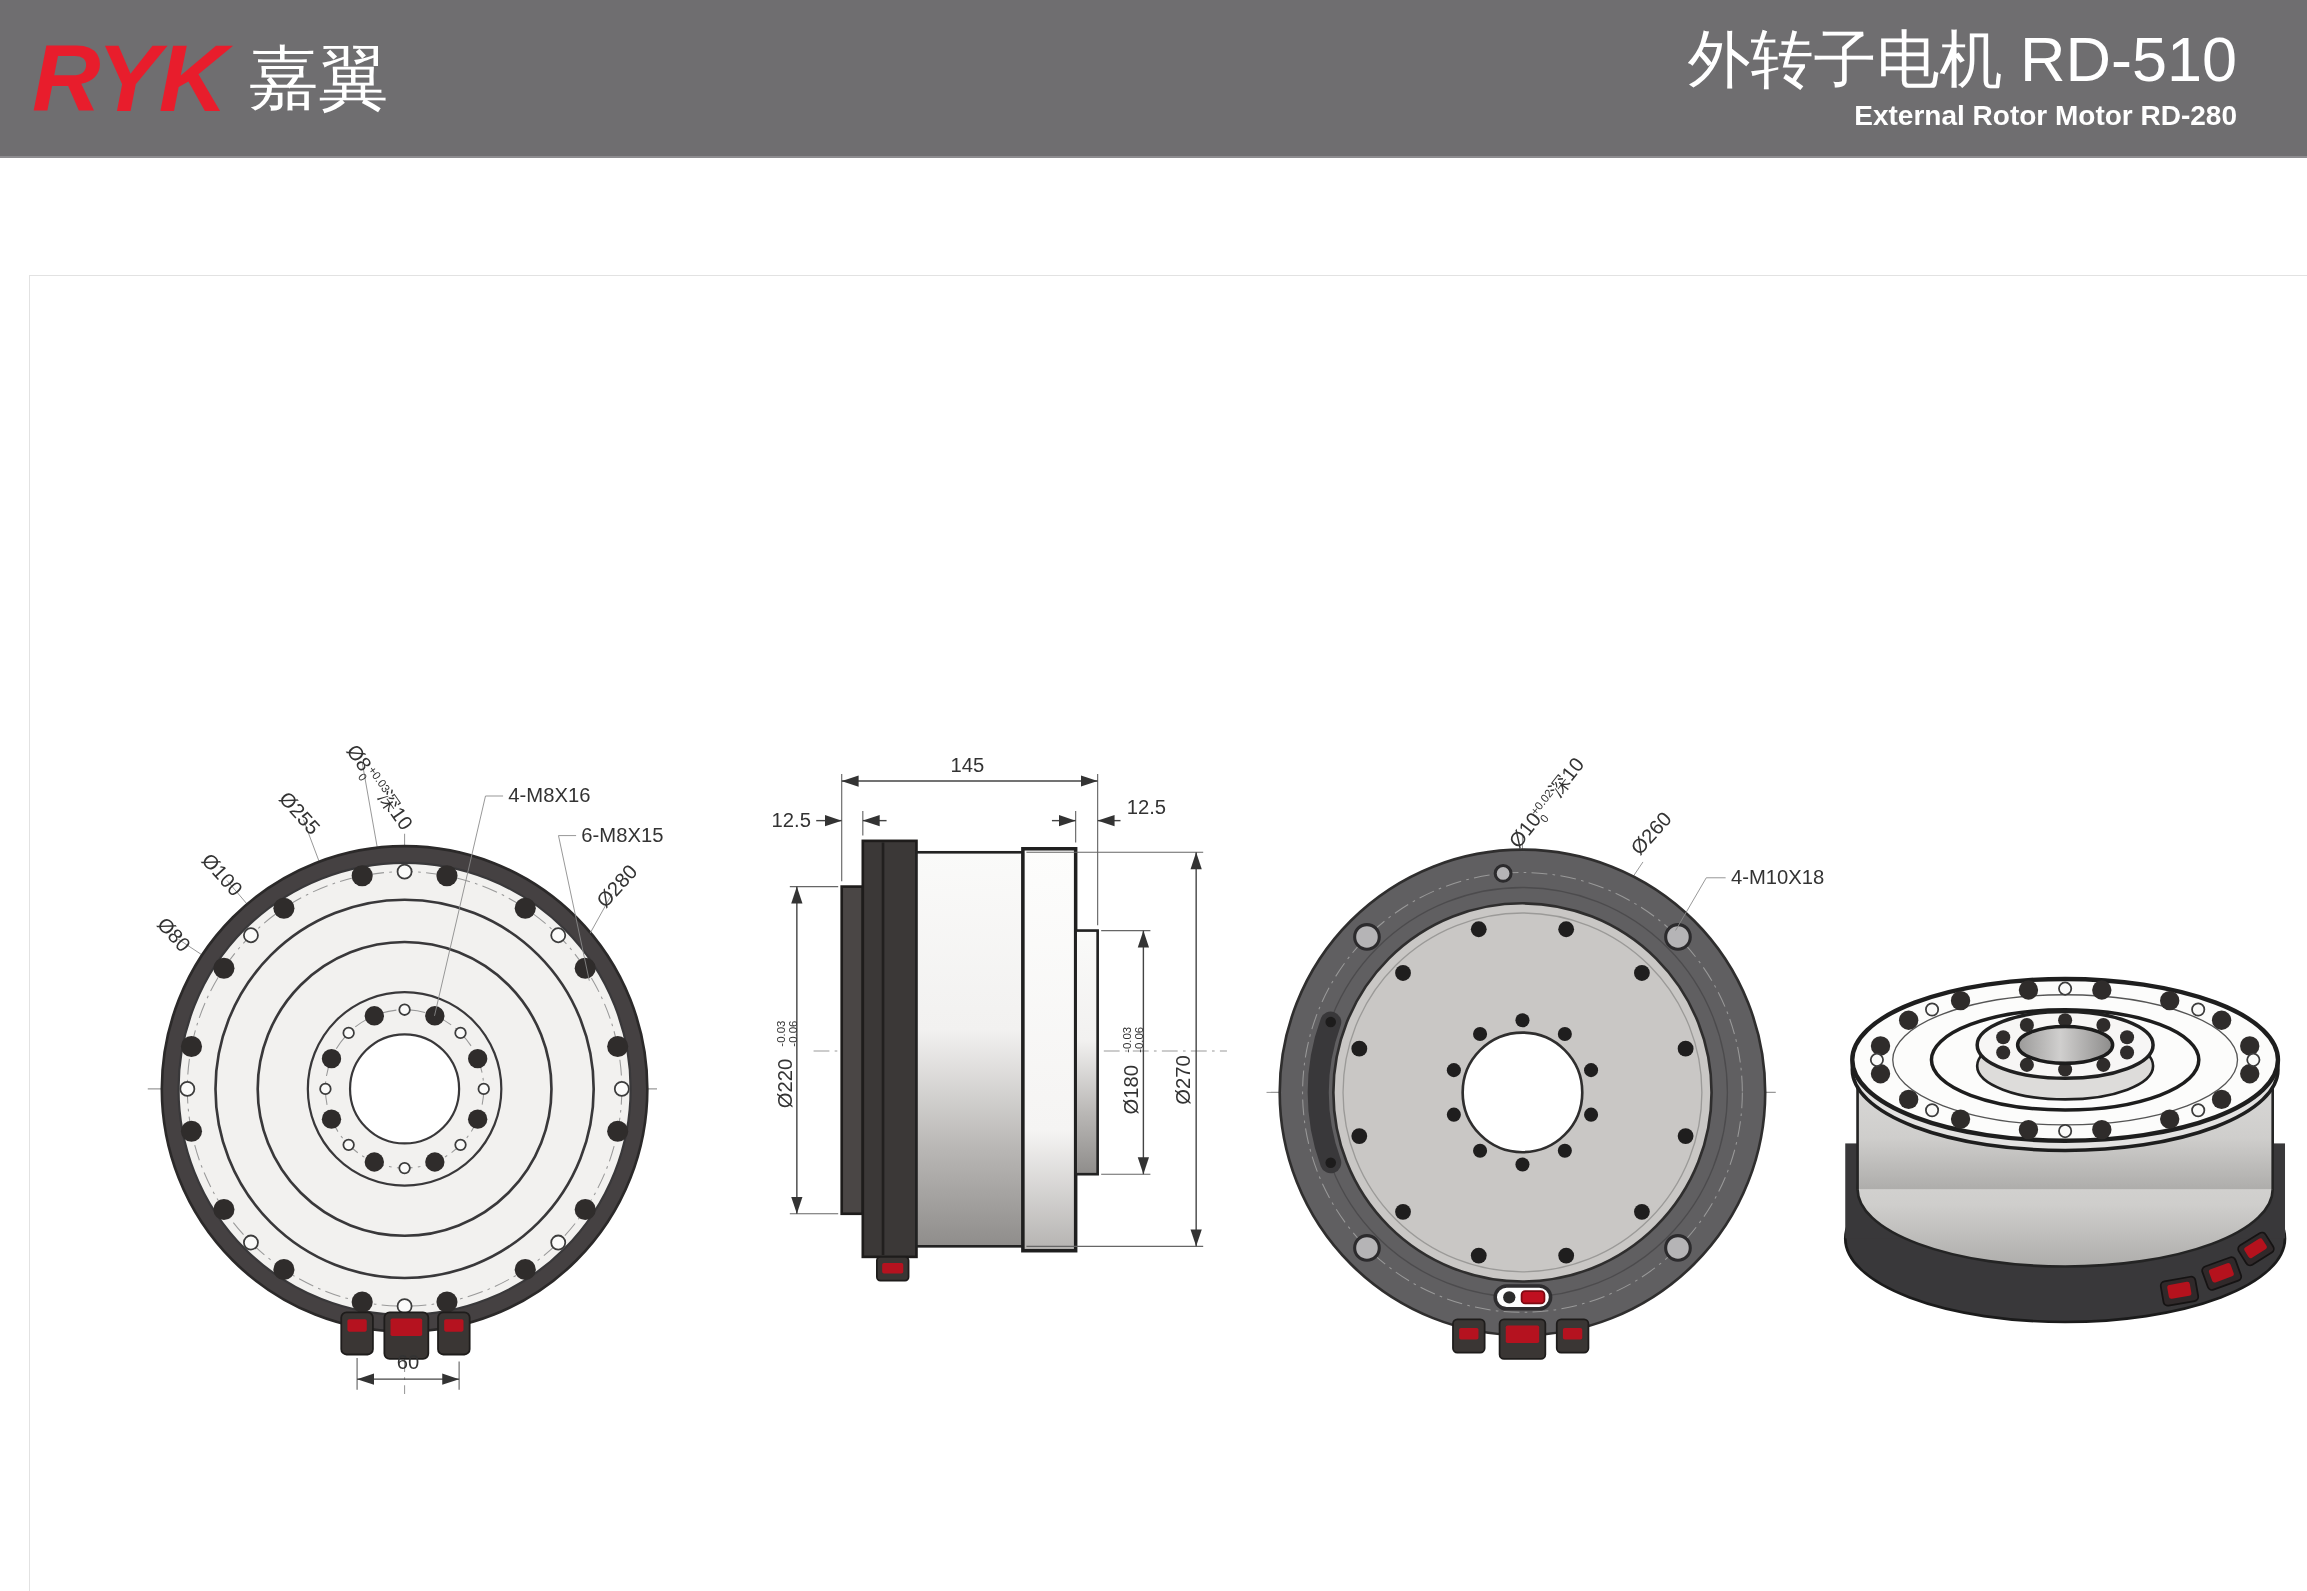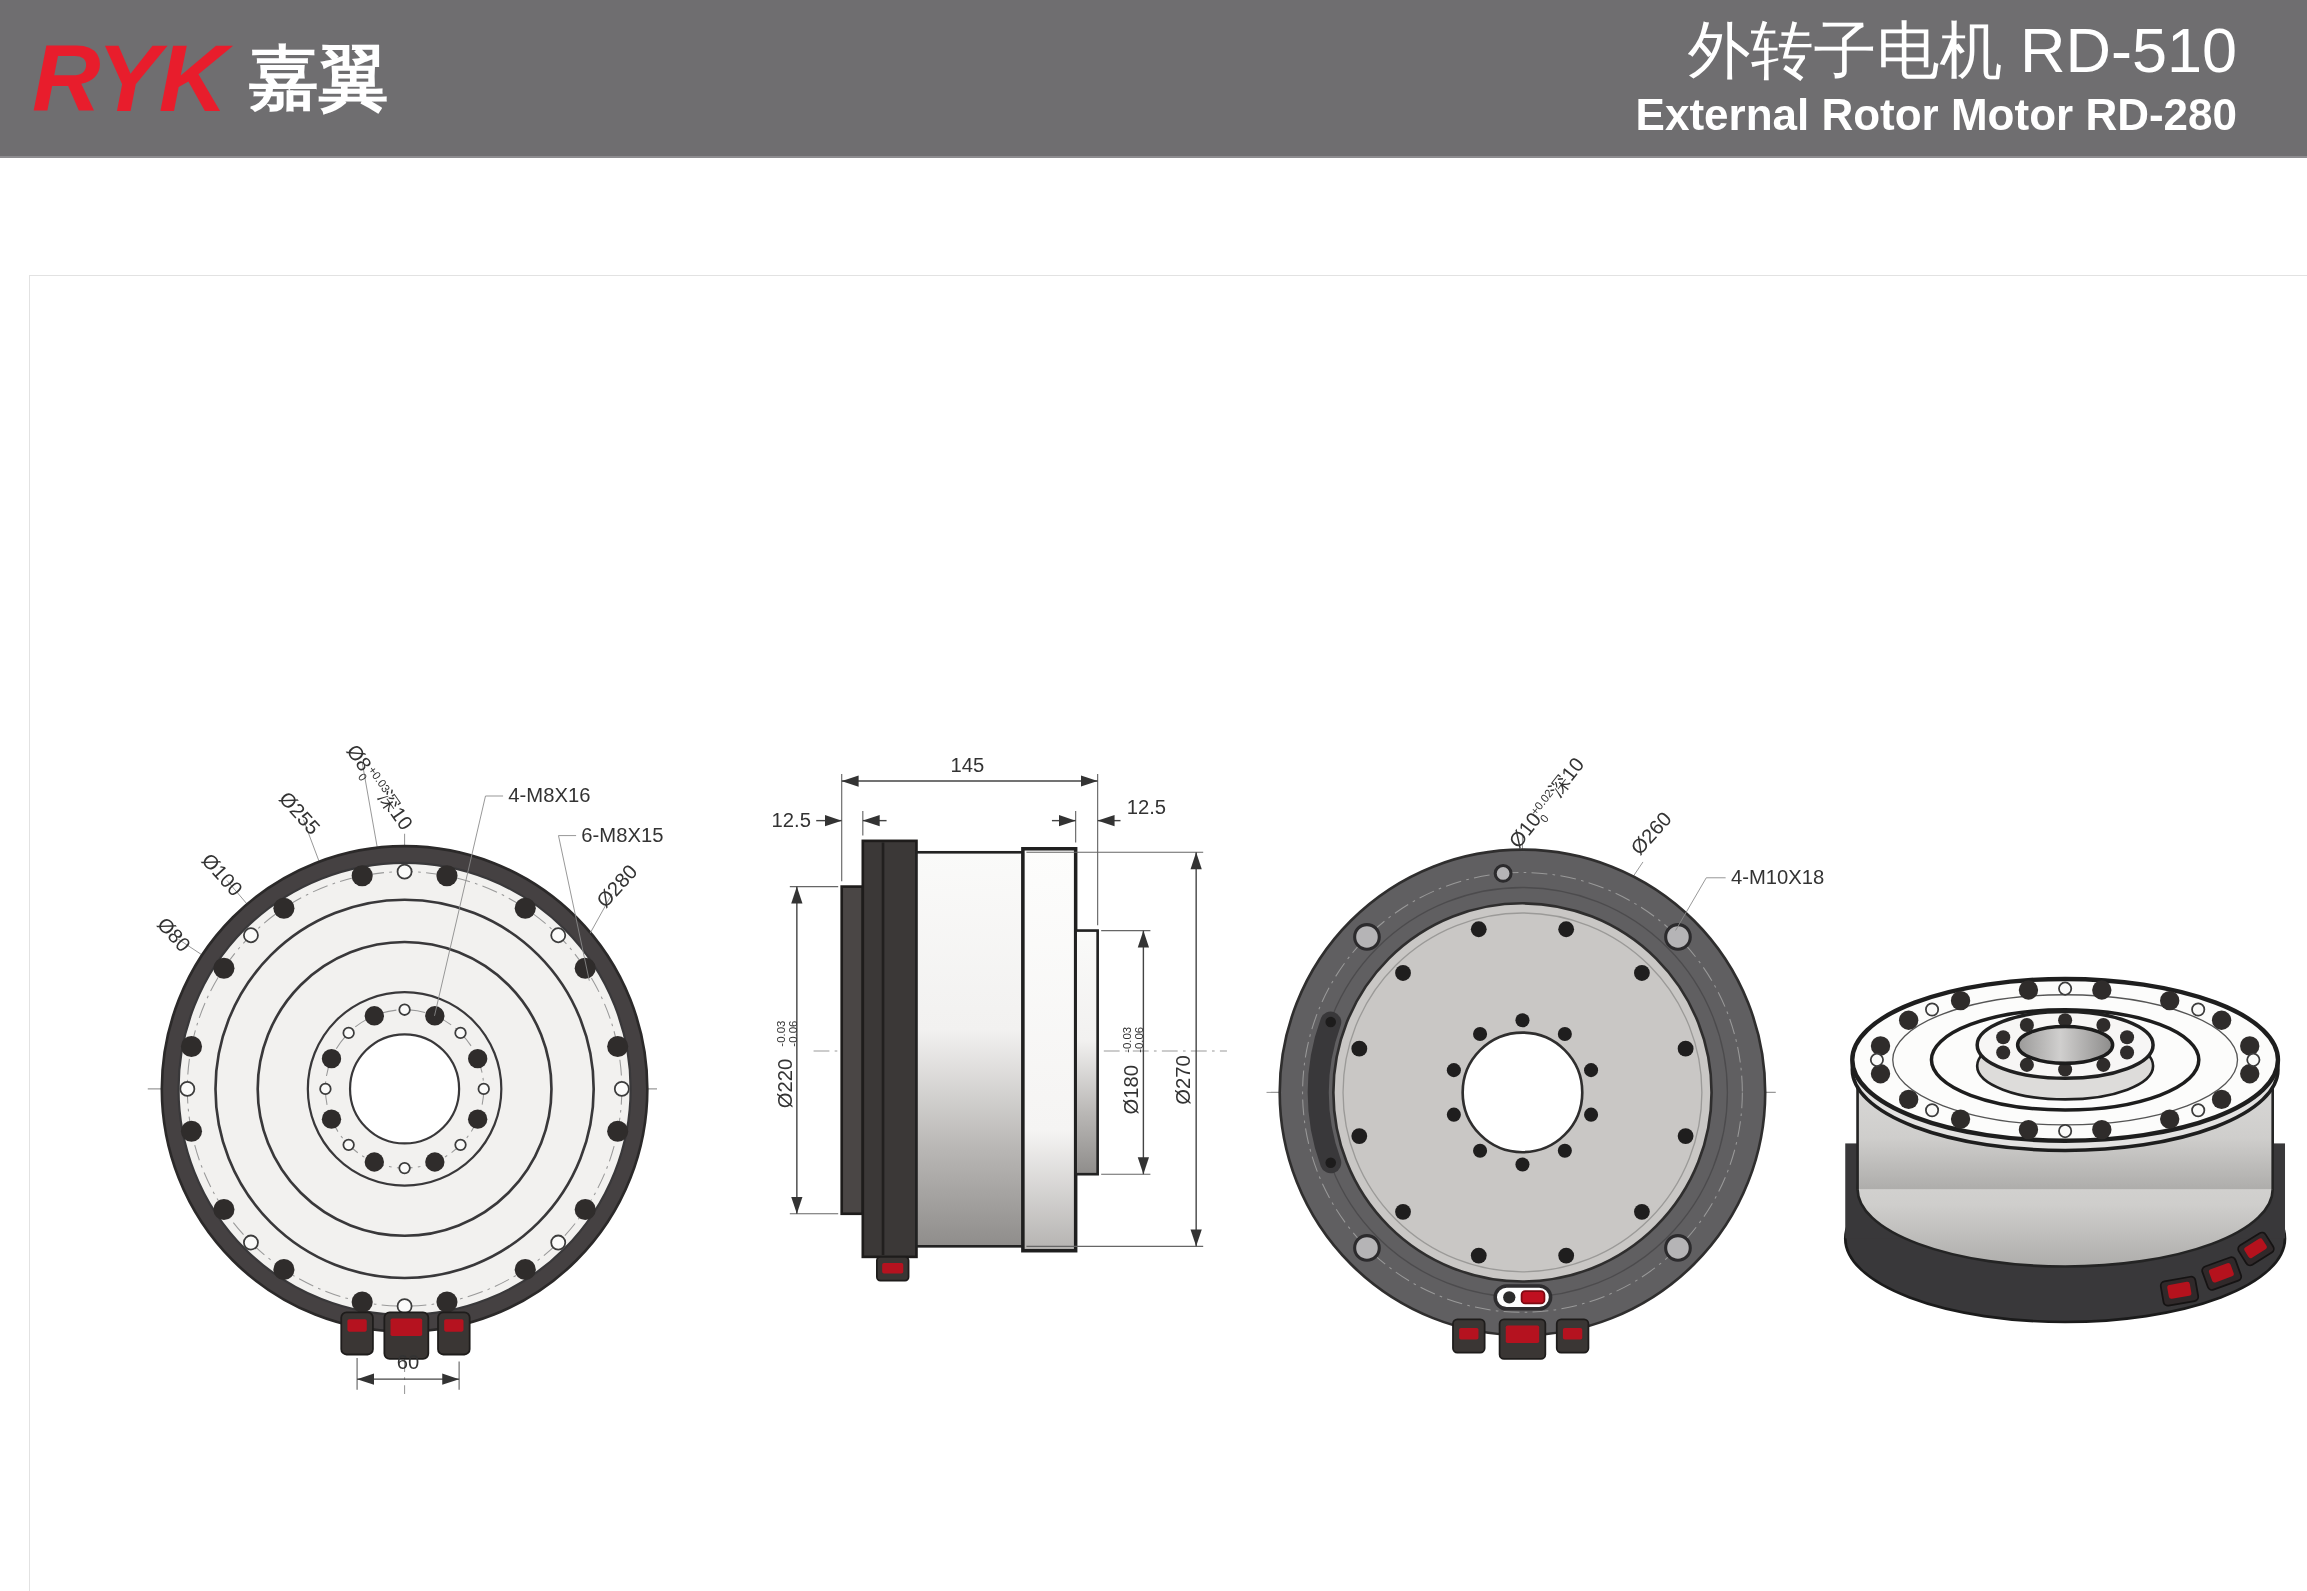--- a/index.html
+++ b/index.html
@@ -14,26 +14,26 @@
     background:#6f6e70;border-bottom:2.6px solid #8d8c8f;
     display:flex;align-items:center;justify-content:space-between;
     box-sizing:border-box;
   }
   .brand{display:flex;align-items:center;margin-left:32px;}
   .brand .ryk{
     font-size:95px;font-weight:900;font-style:italic;
     color:#e81d2c;letter-spacing:-1.8px;line-height:1;
   }
   .brand .cjk{
-    font-size:70px;font-weight:700;color:#ffffff;
+    font-size:70px;font-weight:400;color:#ffffff;
     margin-left:23px;line-height:1;
   }
   .titles{margin-right:70px;text-align:right;color:#ffffff;}
   .title-cn{font-size:63px;font-weight:500;line-height:1.15;}
-  .title-en{font-size:44px;font-weight:700;line-height:1.2;margin-top:3px;}
+  .title-en{font-size:28px;font-weight:700;line-height:1.2;margin-top:3px;}
   
   .frame{
     position:absolute;left:29px;top:275px;width:2287px;height:1407px;
     background:#ffffff;border:1.8px solid #e2e2e2;box-sizing:border-box;
   }
   svg{position:absolute;left:0;top:0;}
   
   .dim{font-family:"Liberation Sans",sans-serif;font-size:23px;fill:#333;}
   .tol{font-family:"Liberation Sans",sans-serif;font-size:13px;fill:#333;}
   .ext{stroke:#666;stroke-width:1.3;fill:none;}

